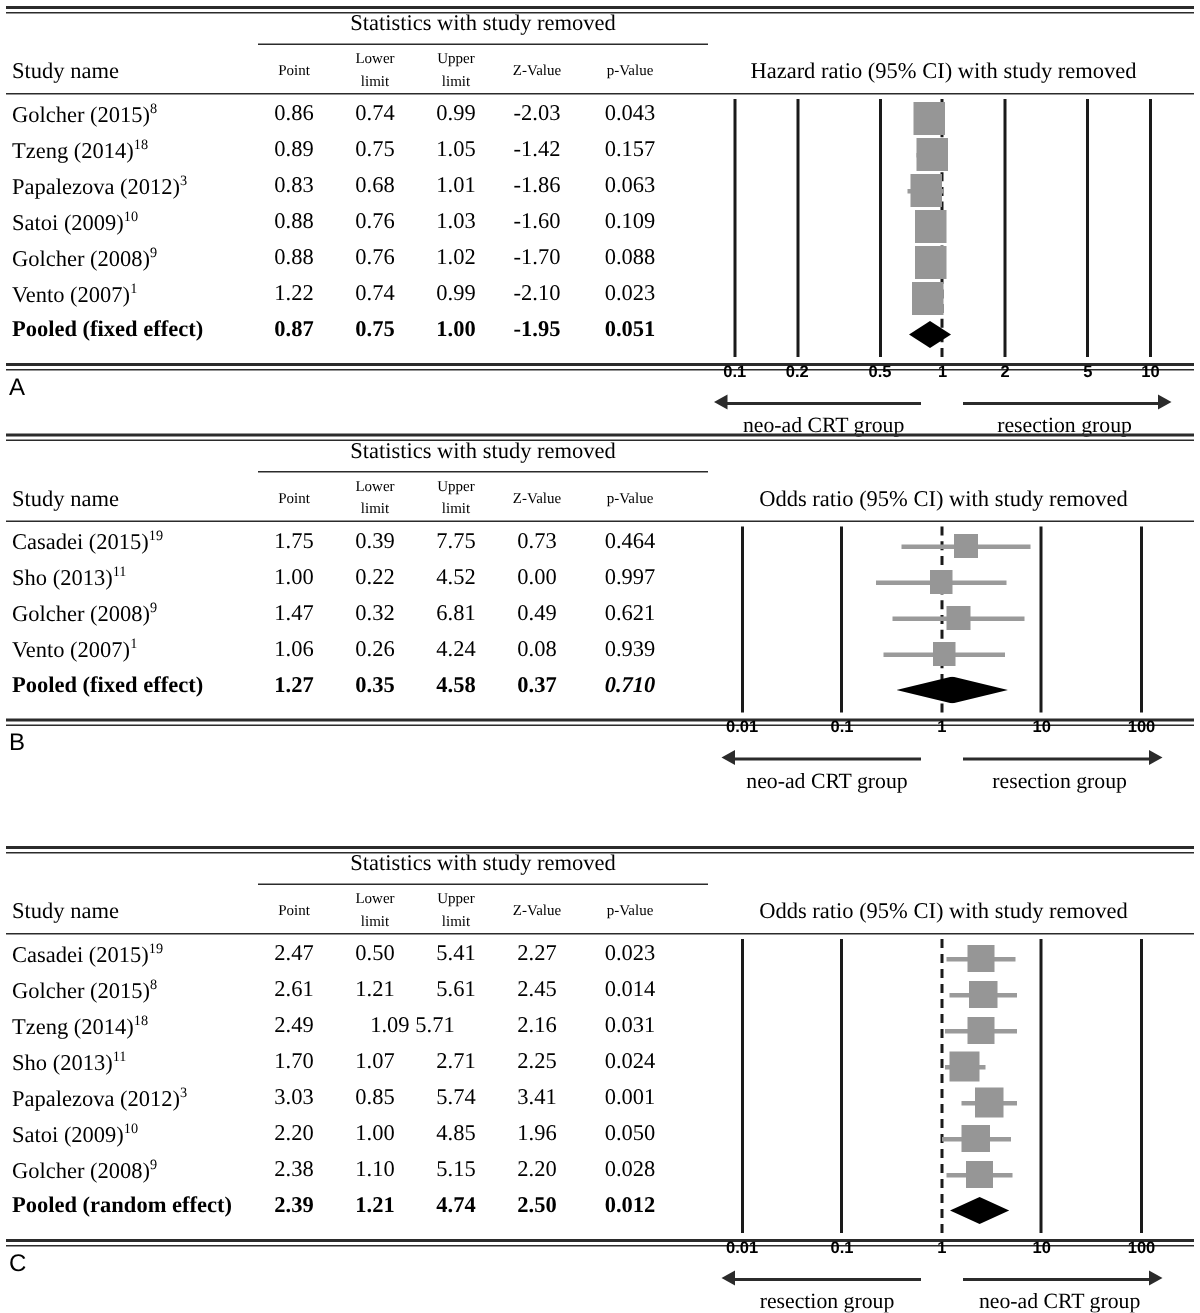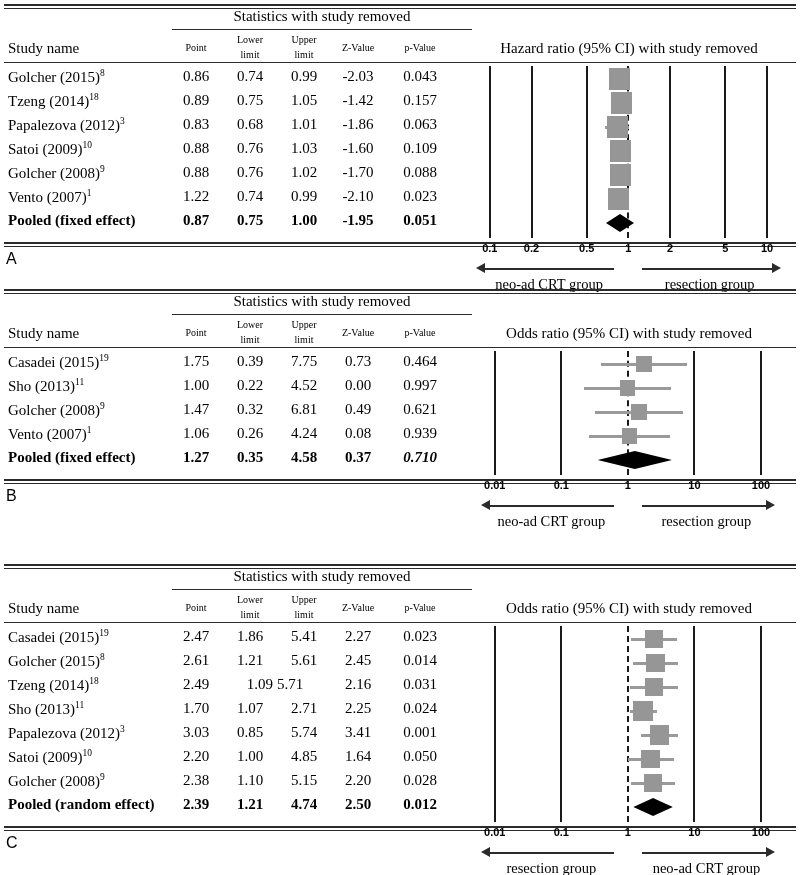--- a/index.html
+++ b/index.html
@@ -276,21 +276,21 @@
         <div class="th two" style="left: 274px; width: 60px; top: 32px;">
           <div>Upper</div>
           <div>limit</div>
         </div>
         <div class="th" style="left: 328px; width: 60px; top: 40px;">Z-Value</div>
         <div class="th" style="left: 390px; width: 60px; top: 40px;">p-Value</div>
         <div class="rule-single" style="top: 62px;"></div>
         <div class="row" style="top: 68px;">
           <span class="name">Casadei (2015)<sup>19</sup></span>
           <span class="num" style="left: 173px;">2.47</span>
-          <span class="num" style="left: 227px;">1.86</span>
+          <span class="num" style="left: 227px;">0.50</span>
           <span class="num" style="left: 281px;">5.41</span>
           <span class="num" style="left: 335px;">2.27</span>
           <span class="num" style="left: 397px;">0.023</span>
         </div>
         <div class="row" style="top: 92px;">
           <span class="name">Golcher (2015)<sup>8</sup></span>
           <span class="num" style="left: 173px;">2.61</span>
           <span class="num" style="left: 227px;">1.21</span>
           <span class="num" style="left: 281px;">5.61</span>
           <span class="num" style="left: 335px;">2.45</span>
@@ -318,21 +318,21 @@
           <span class="num" style="left: 227px;">0.85</span>
           <span class="num" style="left: 281px;">5.74</span>
           <span class="num" style="left: 335px;">3.41</span>
           <span class="num" style="left: 397px;">0.001</span>
         </div>
         <div class="row" style="top: 188px;">
           <span class="name">Satoi (2009)<sup>10</sup></span>
           <span class="num" style="left: 173px;">2.20</span>
           <span class="num" style="left: 227px;">1.00</span>
           <span class="num" style="left: 281px;">4.85</span>
-          <span class="num" style="left: 335px;">1.64</span>
+          <span class="num" style="left: 335px;">1.96</span>
           <span class="num" style="left: 397px;">0.050</span>
         </div>
         <div class="row" style="top: 212px;">
           <span class="name">Golcher (2008)<sup>9</sup></span>
           <span class="num" style="left: 173px;">2.38</span>
           <span class="num" style="left: 227px;">1.10</span>
           <span class="num" style="left: 281px;">5.15</span>
           <span class="num" style="left: 335px;">2.20</span>
           <span class="num" style="left: 397px;">0.028</span>
         </div>

